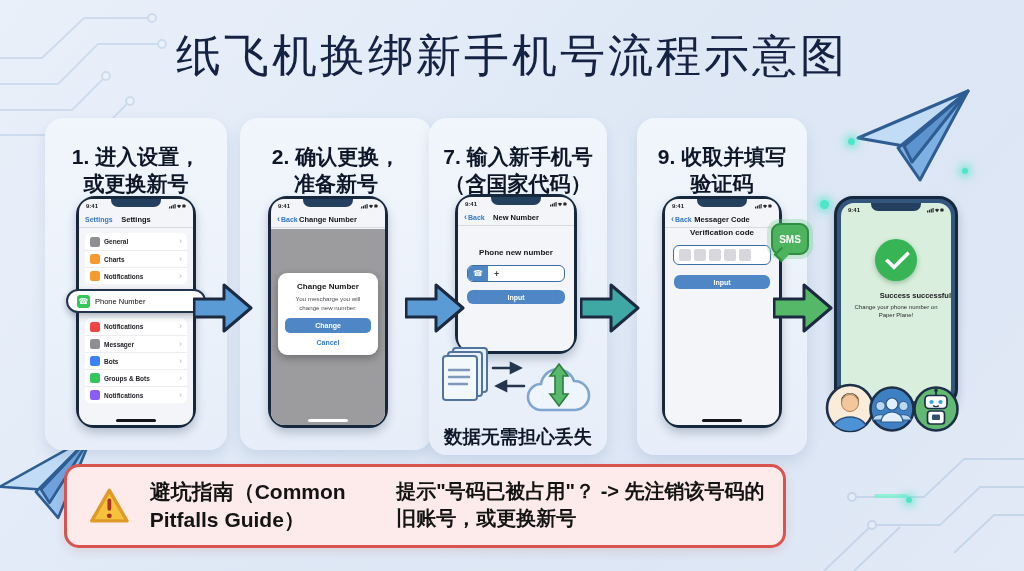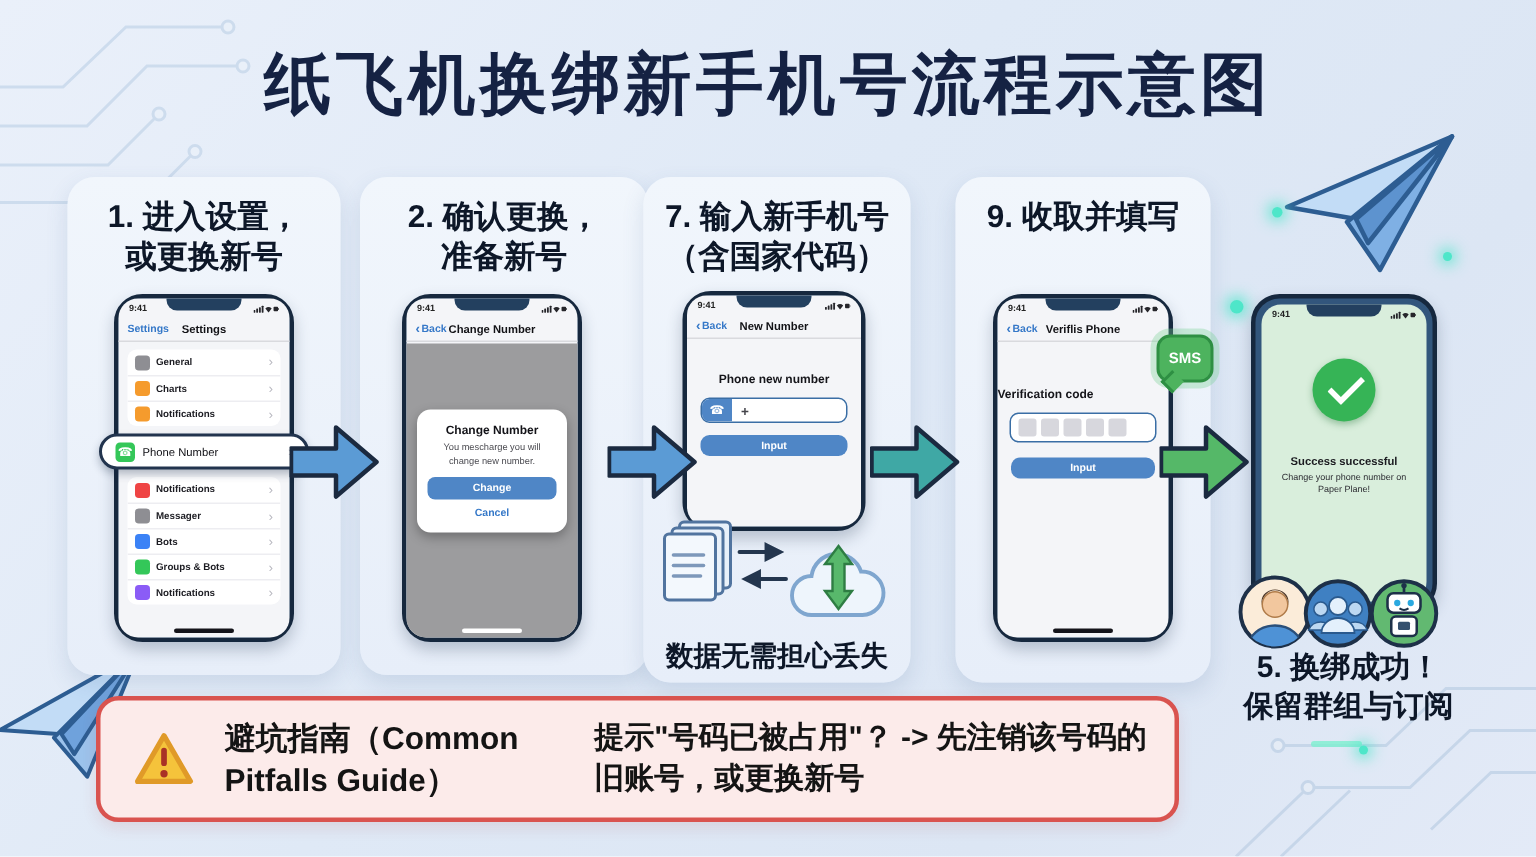--- a/index.html
+++ b/index.html
@@ -8,29 +8,29 @@
     position:relative;overflow:hidden;
     font-family:"Liberation Sans","DejaVu Sans",sans-serif;
     background:linear-gradient(130deg,#eaf0fa 0%,#dfe9f6 45%,#dce6f4 75%,#e3eaf7 100%);
   }
   svg{display:block}
   
   .deco{position:absolute;pointer-events:none}
   .dot{position:absolute;border-radius:50%;background:#4ee6c9;box-shadow:0 0 9px 3px rgba(78,230,201,.75)}
   
   .title{position:absolute;top:26px;left:0;width:100%;text-align:center;
-    font-size:45px;font-weight:700;color:#152243;letter-spacing:3px}
+    font-size:45px;font-weight:400;color:#152243;letter-spacing:3px}
   
   .card{position:absolute;top:118px;background:linear-gradient(180deg,#f1f6fc,#e7eef9);
     border-radius:18px;box-shadow:0 6px 14px rgba(70,100,150,.15)}
   .c1{left:45px;width:182px;height:332px}
   .c2{left:240px;width:192px;height:332px}
   .c3{left:429px;width:178px;height:337px}
   .c4{left:637px;width:170px;height:337px}
-  .cap{margin-top:14px;text-align:center;font-weight:800;font-size:21px;line-height:1.28;color:#0d1728}
+  .cap{margin-top:26px;text-align:center;font-weight:800;font-size:21px;line-height:1.28;color:#0d1728}
   
   .phone{position:absolute;background:#32567c;border:3px solid #16283e;border-radius:19px;padding:0;
     box-shadow:0 5px 10px rgba(30,50,80,.25)}
   .screen{position:relative;width:100%;height:100%;background:#f4f5f8;border-radius:13px;overflow:visible}
   .notch{position:absolute;top:0;left:50%;transform:translateX(-50%);width:50px;height:8px;
     background:#23405f;border-radius:0 0 7px 7px;z-index:2}
   .sbar{display:flex;justify-content:space-between;align-items:center;height:12px;padding:2px 7px 0}
   .time{font-size:6px;font-weight:700;color:#222}
   .sbi{width:17px;height:6px}
   .nav{position:relative;height:17px;border-bottom:1px solid #d9dade;display:flex;align-items:center;padding:0 6px}
@@ -70,39 +70,39 @@
   .inrow{display:flex;margin:8px 9px 0;height:17px;background:#fff;border:1.5px solid #3a6ea5;
     border-radius:6px;overflow:hidden}
   .keybox{flex:0 0 20px;background:#4f86c6;color:#fff;font-size:8px;display:flex;align-items:center;justify-content:center}
   .plus{display:flex;align-items:center;padding-left:6px;font-size:9px;color:#44444a;font-weight:600}
   .inbtn{margin:8px 9px 0;height:14px;border-radius:6px;background:#4f86c6;color:#fff;font-size:7px;
     font-weight:700;display:flex;align-items:center;justify-content:center}
   .docs{position:absolute;left:8px;top:228px;width:162px;height:78px}
   .cap3{position:absolute;left:0;top:306px;width:100%;text-align:center;font-size:18.5px;font-weight:900;color:#0d1728}
   
   .p4{left:25px;top:78px;width:120px;height:232px}
-  .flabel4{margin-top:30px;font-size:8px;font-weight:800;color:#15151a}
+  .flabel4{text-align:center;font-size:8px;font-weight:800;color:#15151a}
   .codes{display:flex;gap:3px;align-items:center;margin:8px 8px 0;height:20px;background:#fff;
     border:1.5px solid #3a6ea5;border-radius:6px;padding:0 5px}
   .cbox{flex:0 0 12px;height:12px;background:#d7d7dd;border-radius:2px}
   .sms{position:absolute;right:-30px;top:24px;width:38px;height:32px;z-index:6;background:#4db35e;
     border:2.5px solid #2e8f43;border-radius:9px;display:flex;align-items:center;justify-content:center;
     color:#fff;font-weight:800;font-size:10px;box-shadow:0 0 0 4px rgba(120,210,150,.35)}
   .sms:after{content:"";position:absolute;bottom:-7px;left:3px;width:9px;height:9px;background:#4db35e;
     border-left:2.5px solid #2e8f43;border-bottom:2.5px solid #2e8f43;transform:rotate(45deg)}
   
   .g5{position:absolute;left:834px;top:196px;width:130px}
   .p5{position:relative;width:124px;height:212px;background:#32567c;border:3px solid #16283e;
     border-radius:19px;padding:4px;box-shadow:0 5px 10px rgba(30,50,80,.25)}
   .screen5{background:#d9eedc}
   .okc{width:42px;height:42px;border-radius:50%;background:#36b456;margin:24px auto 0;position:relative;
     box-shadow:0 2px 5px rgba(40,120,60,.4)}
   .okc:after{content:"";position:absolute;left:11px;top:12px;width:19px;height:9px;
     border-left:4px solid #fff;border-bottom:4px solid #fff;transform:rotate(-45deg);border-radius:1px}
-  .stitle{margin-top:22px;text-align:center;font-size:7.5px;font-weight:800;color:#1b1b20}
+  .stitle{margin-top:10px;text-align:right;font-size:7.5px;font-weight:800;color:#1b1b20}
   .sbody{margin-top:3px;padding:0 10px;text-align:center;font-size:6px;line-height:1.35;color:#2d2d33}
   .avrow{position:absolute;left:-10px;top:186px;width:150px;height:50px}
   .av{position:absolute;top:0}
   .cap5{position:absolute;left:-32px;top:236px;width:194px;text-align:center;
     font-size:20px;font-weight:900;color:#0d1728;line-height:1.3}
   
   .arrow{position:absolute;top:282px;width:60px;height:52px;z-index:5}
   
   .warn{position:absolute;left:64px;top:464px;width:722px;height:84px;background:#fcebea;
     border:3px solid #d9534f;border-radius:15px;display:flex;align-items:center;gap:20px;
@@ -347,20 +347,21 @@
       <path d="M104,64 a13,13 0 0 1 0,-26 a17,17 0 0 1 33,-3 a12,12 0 0 1 1,29 z" fill="#eef5fc" stroke="#7fa6cf" stroke-width="2.6"></path>
       <polygon points="122,18 131,30 126,30 126,48 131,48 122,60 113,48 118,48 118,30 113,30" fill="#58b86b" stroke="#2e7d43" stroke-width="1.6"></polygon>
     </g>
   </svg>
   <div class="cap3">数据无需担心丢失</div>
 </section>
 
 <section class="card c4">
   <div class="cap">
     <div>9. 收取并填写</div>
+    <div>验证码</div>
   </div>
   <div class="phone p4">
     <div class="screen">
       <div class="notch"></div>
       <div class="sbar">
         <span class="time">9:41</span>
         <svg class="sbi" viewBox="0 0 28 8">
             <g fill="#26262b">
               <rect x="0" y="5" width="2" height="3" rx=".5"></rect>
               <rect x="3" y="3.5" width="2" height="4.5" rx=".5"></rect>
@@ -370,21 +371,21 @@
               <rect x="22" y="1.5" width="5" height="5" rx="1"></rect>
               <rect x="27.2" y="3" width=".8" height="2"></rect>
             </g>
           </svg>
       </div>
       <div class="nav">
         <span class="back">
             <span class="backchev">‹</span>
             <span>Back</span>
           </span>
-        <span class="ntitle">Veriflis Phone</span>
+        <span class="ntitle">Messager Code</span>
       </div>
       <div class="flabel4">Verification code</div>
       <div class="codes">
         <span class="cbox"></span>
           <span class="cbox"></span>
           <span class="cbox"></span>
           <span class="cbox"></span>
           <span class="cbox"></span>
       </div>
       <div class="inbtn" style="margin-top:10px">Input</div>
@@ -449,24 +450,20 @@
       <line x1="24" y1="6" x2="24" y2="10" stroke="#1d3048" stroke-width="1.8"></line>
         <circle cx="24" cy="5.4" r="1.8" fill="#1d3048"></circle>
       <rect x="13" y="10.5" width="22" height="13" rx="4" fill="#fff" stroke="#1d3048" stroke-width="1.7"></rect>
       <circle cx="19.5" cy="17" r="2.1" fill="#2aa9e0"></circle>
         <circle cx="28.5" cy="17" r="2.1" fill="#2aa9e0"></circle>
       <path d="M21,20.6 q3,2 6,0" fill="none" stroke="#1d3048" stroke-width="1.3"></path>
       <rect x="15.5" y="26" width="17" height="13" rx="3" fill="#fff" stroke="#1d3048" stroke-width="1.7"></rect>
       <rect x="20" y="29.5" width="8" height="5.5" rx="1" fill="#35506e"></rect>
     </svg>
   </div>
-  <div class="cap5">
-    <div>5. 换绑成功！</div>
-    <div>保留群组与订阅</div>
-  </div>
 </div>
 
 <svg class="arrow" style="left:193px" viewBox="0 0 60 52">
     <polygon points="1,17 31,17 31,3 58,26 31,49 31,35 1,35" stroke="#1b2a40" stroke-width="3" stroke-linejoin="round" fill="#5b9bd5"></polygon>
   </svg>
 <svg class="arrow" style="left:405px" viewBox="0 0 60 52">
     <polygon points="1,17 31,17 31,3 58,26 31,49 31,35 1,35" stroke="#1b2a40" stroke-width="3" stroke-linejoin="round" fill="#5b9bd5"></polygon>
   </svg>
 <svg class="arrow" style="left:580px" viewBox="0 0 60 52">
     <polygon points="1,17 31,17 31,3 58,26 31,49 31,35 1,35" stroke="#1b2a40" stroke-width="3" stroke-linejoin="round" fill="#3fa8a5"></polygon>

